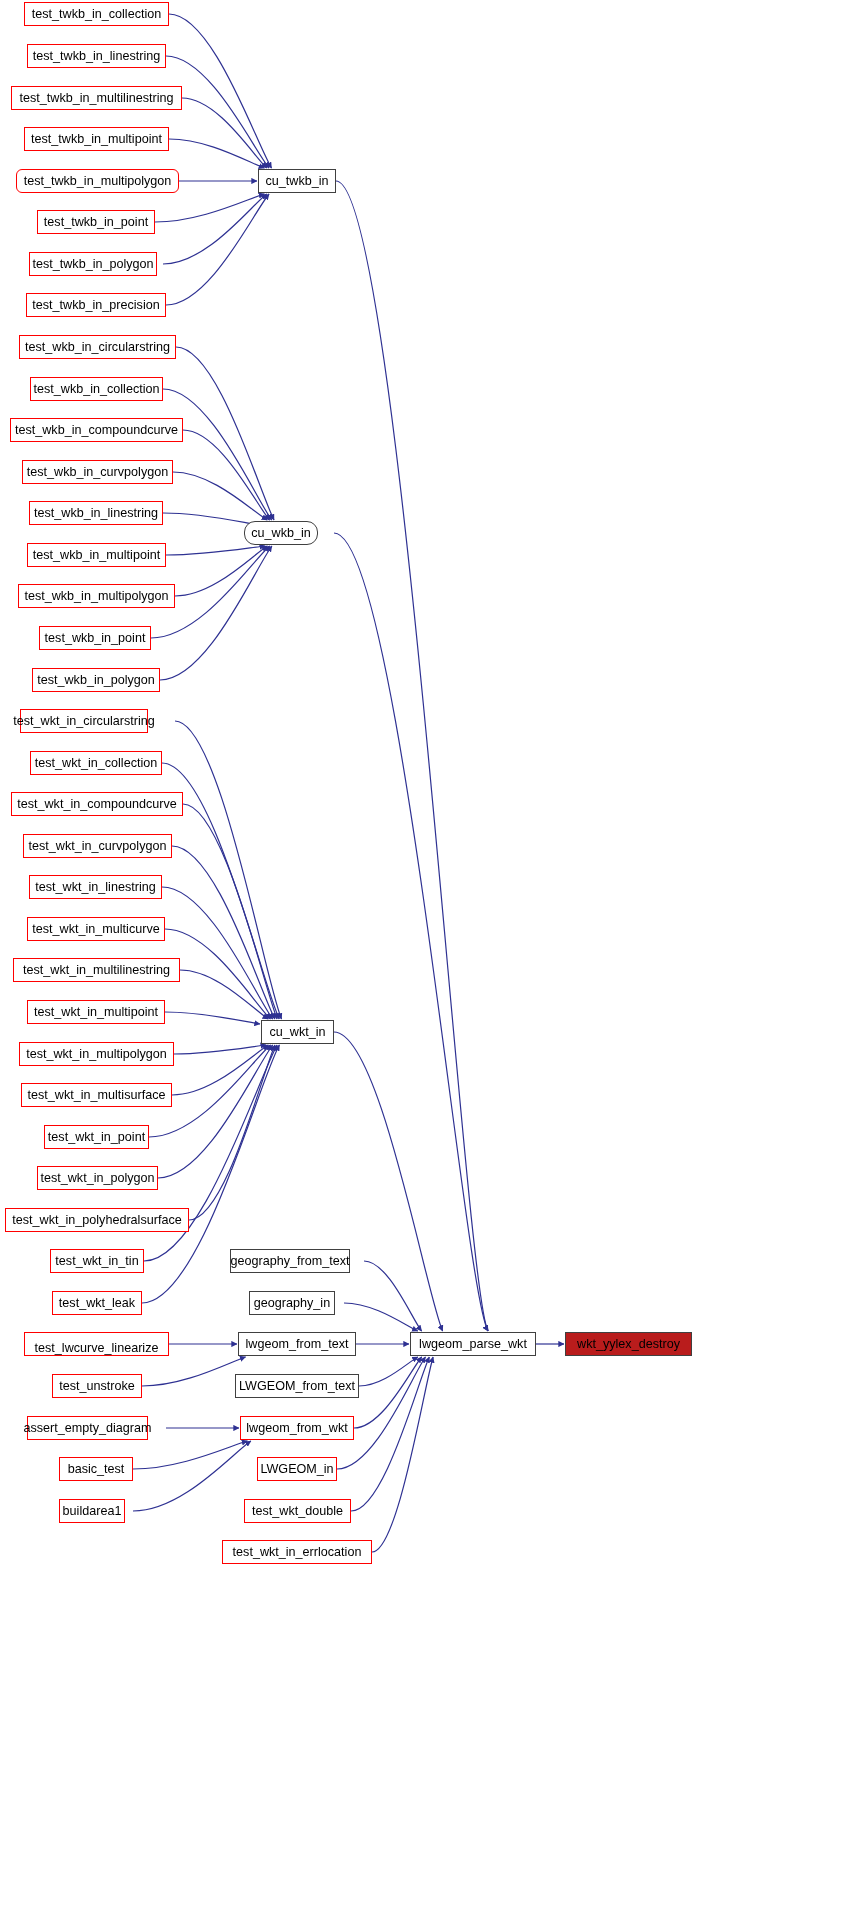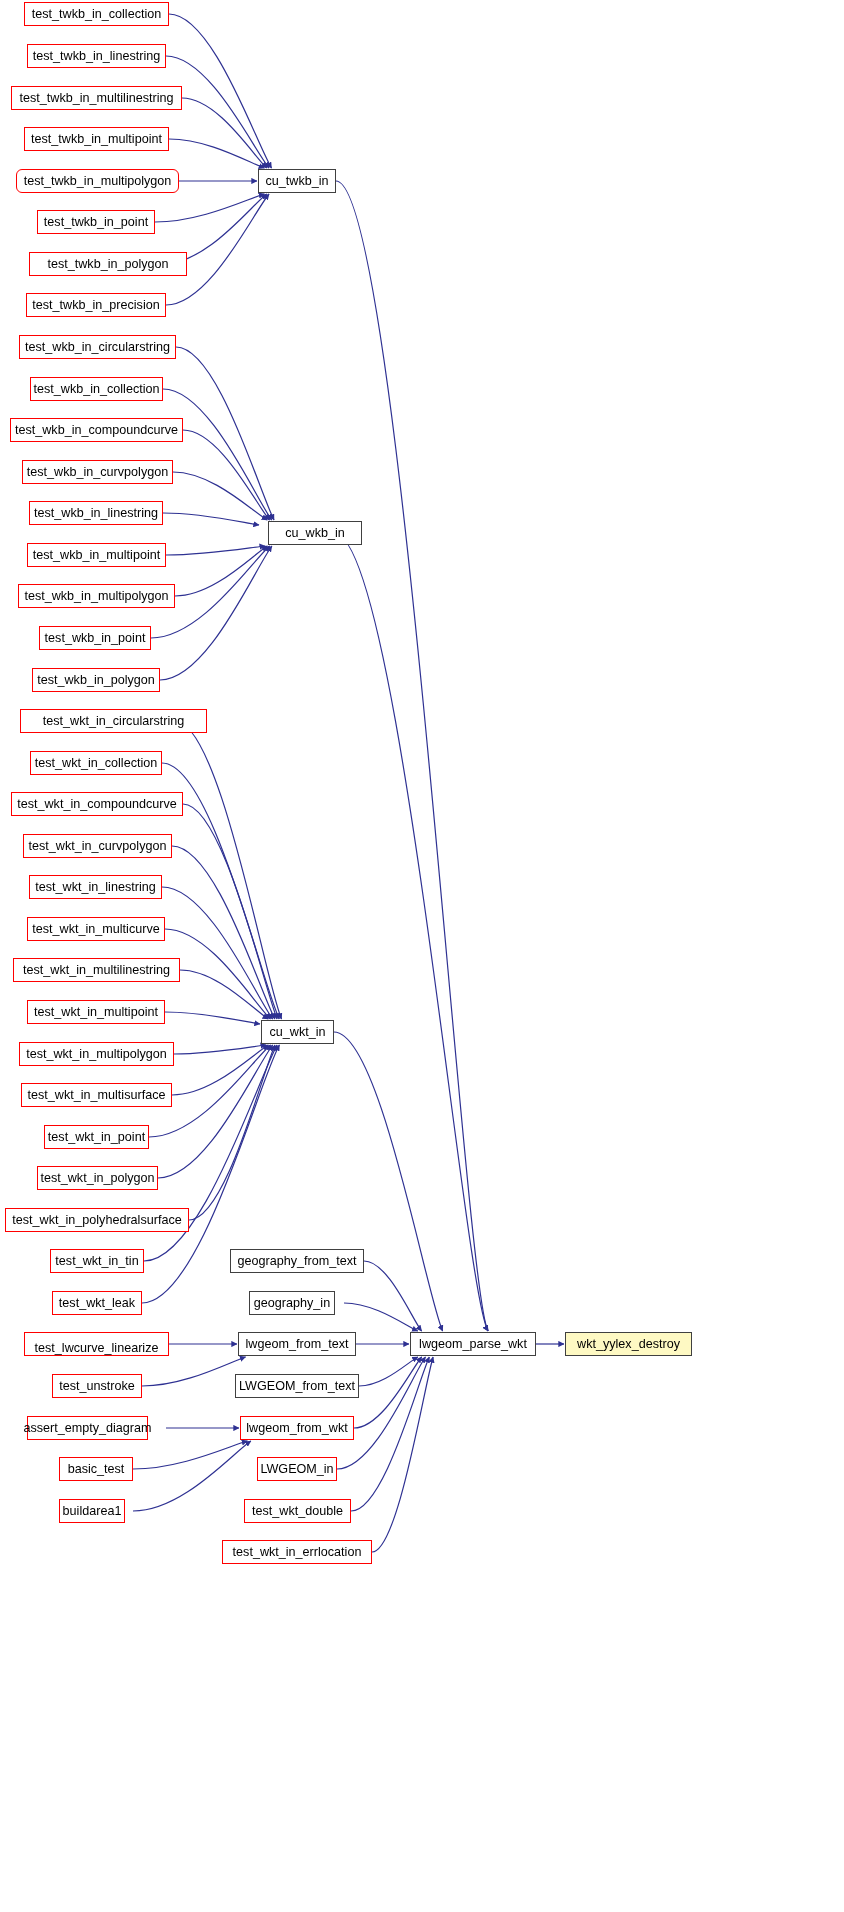--- a/index.html
+++ b/index.html
@@ -37,21 +37,21 @@
     line-height: 1;
     white-space: nowrap;
     letter-spacing: 0px;
     z-index: 2;
   }
   .node.black {
     border-color: #404040;
   }
   .node.current {
     border-color: #404040;
-    background: #fef9c3;
+    background: #b91c1c;
   }
   .node-label {
     display: block;
     padding: 0 6px;
   }
 </style>
 </head>
 <body>
 
 <div id="graph">
@@ -125,21 +125,21 @@
       </div>
       <div class="node" style="left: 24px; top: 127px; width: 145px;">
         <span class="node-label">test_twkb_in_multipoint</span>
       </div>
       <div class="node" style="left: 16px; top: 169px; width: 163px; border-radius: 6px;">
         <span class="node-label">test_twkb_in_multipolygon</span>
       </div>
       <div class="node" style="left: 37px; top: 210px; width: 118px;">
         <span class="node-label">test_twkb_in_point</span>
       </div>
-      <div class="node" style="left: 29px; top: 252px; width: 158px;">
+      <div class="node" style="left: 29px; top: 252px; width: 128px;">
         <span class="node-label">test_twkb_in_polygon</span>
       </div>
       <div class="node" style="left: 26px; top: 293px; width: 140px;">
         <span class="node-label">test_twkb_in_precision</span>
       </div>
       <div class="node" style="left: 19px; top: 335px; width: 157px;">
         <span class="node-label">test_wkb_in_circularstring</span>
       </div>
       <div class="node" style="left: 30px; top: 377px; width: 133px;">
         <span class="node-label">test_wkb_in_collection</span>
@@ -158,21 +158,21 @@
       </div>
       <div class="node" style="left: 18px; top: 584px; width: 157px;">
         <span class="node-label">test_wkb_in_multipolygon</span>
       </div>
       <div class="node" style="left: 39px; top: 626px; width: 112px;">
         <span class="node-label">test_wkb_in_point</span>
       </div>
       <div class="node" style="left: 32px; top: 668px; width: 128px;">
         <span class="node-label">test_wkb_in_polygon</span>
       </div>
-      <div class="node" style="left: 20px; top: 709px; width: 187px; text-align: right;">
+      <div class="node" style="left: 20px; top: 709px; width: 128px; text-align: right;">
         <span class="node-label">test_wkt_in_circularstring</span>
       </div>
       <div class="node" style="left: 30px; top: 751px; width: 132px;">
         <span class="node-label">test_wkt_in_collection</span>
       </div>
       <div class="node" style="left: 11px; top: 792px; width: 172px;">
         <span class="node-label">test_wkt_in_compoundcurve</span>
       </div>
       <div class="node" style="left: 23px; top: 834px; width: 149px;">
         <span class="node-label">test_wkt_in_curvpolygon</span>
@@ -221,27 +221,27 @@
       </div>
       <div class="node" style="left: 59px; top: 1457px; width: 74px;">
         <span class="node-label">basic_test</span>
       </div>
       <div class="node" style="left: 59px; top: 1499px; width: 66px;">
         <span class="node-label">buildarea1</span>
       </div>
       <div class="node black" style="left: 258px; top: 169px; width: 78px;">
         <span class="node-label">cu_twkb_in</span>
       </div>
-      <div class="node black" style="left: 268px; top: 521px; width: 94px;">
+      <div class="node black" style="left: 244px; top: 521px; width: 74px; border-radius: 11px;">
         <span class="node-label">cu_wkb_in</span>
       </div>
       <div class="node black" style="left: 261px; top: 1020px; width: 73px;">
         <span class="node-label">cu_wkt_in</span>
       </div>
-      <div class="node black" style="left: 230px; top: 1249px; width: 134px;">
+      <div class="node black" style="left: 230px; top: 1249px; width: 120px;">
         <span class="node-label">geography_from_text</span>
       </div>
       <div class="node black" style="left: 249px; top: 1291px; width: 86px;">
         <span class="node-label">geography_in</span>
       </div>
       <div class="node black" style="left: 238px; top: 1332px; width: 118px;">
         <span class="node-label">lwgeom_from_text</span>
       </div>
       <div class="node black" style="left: 235px; top: 1374px; width: 124px;">
         <span class="node-label">LWGEOM_from_text</span>

